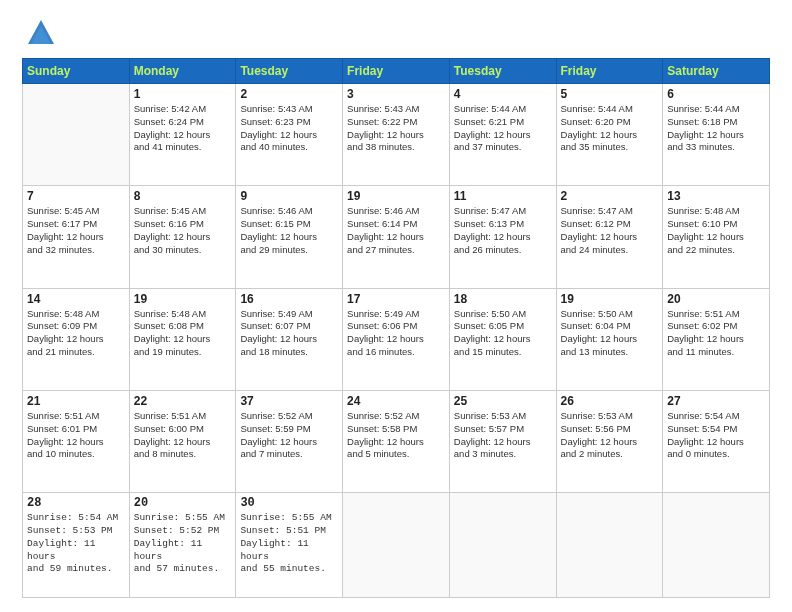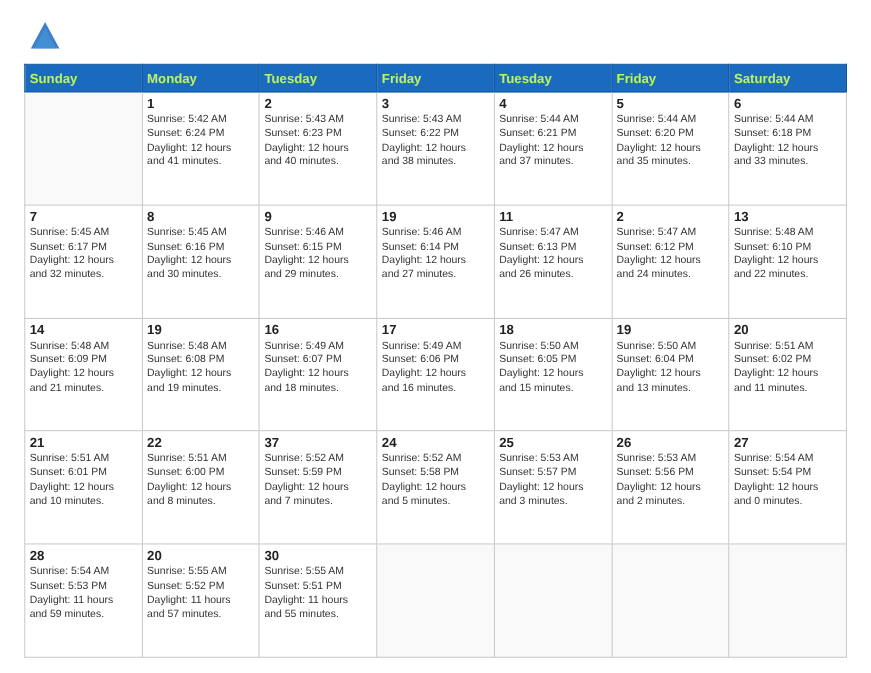--- a/index.html
+++ b/index.html
@@ -95,20 +95,21 @@
     .day-info {
       font-size: 9.5px;
       color: #333;
       line-height: 1.35;
     }
     .empty-cell {
       background: #f9f9f9;
     }
     .last-row td {
       height: 70px;
+      font-family: Liberation Mono, monospace;
     }
   </style>
 </head>
 <body>
 
 <div class="page">
   <div class="header">
     <div class="logo">
       <svg class="logo-icon" viewBox="0 0 30 30" xmlns="http://www.w3.org/2000/svg">
         <polygon points="15,2 28,26 2,26" fill="#1a6bbf" opacity="0.85"></polygon>

